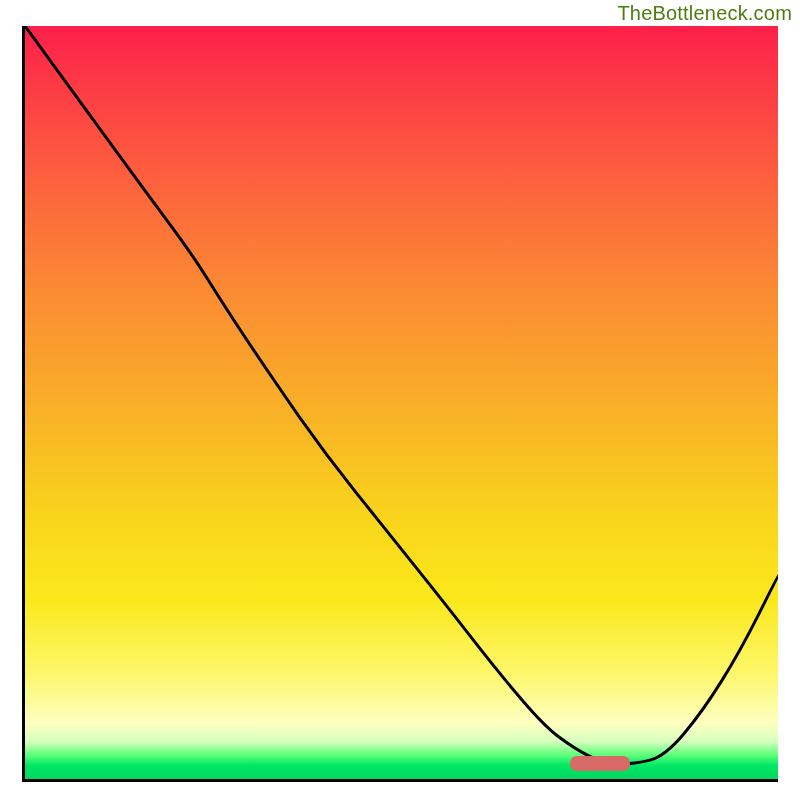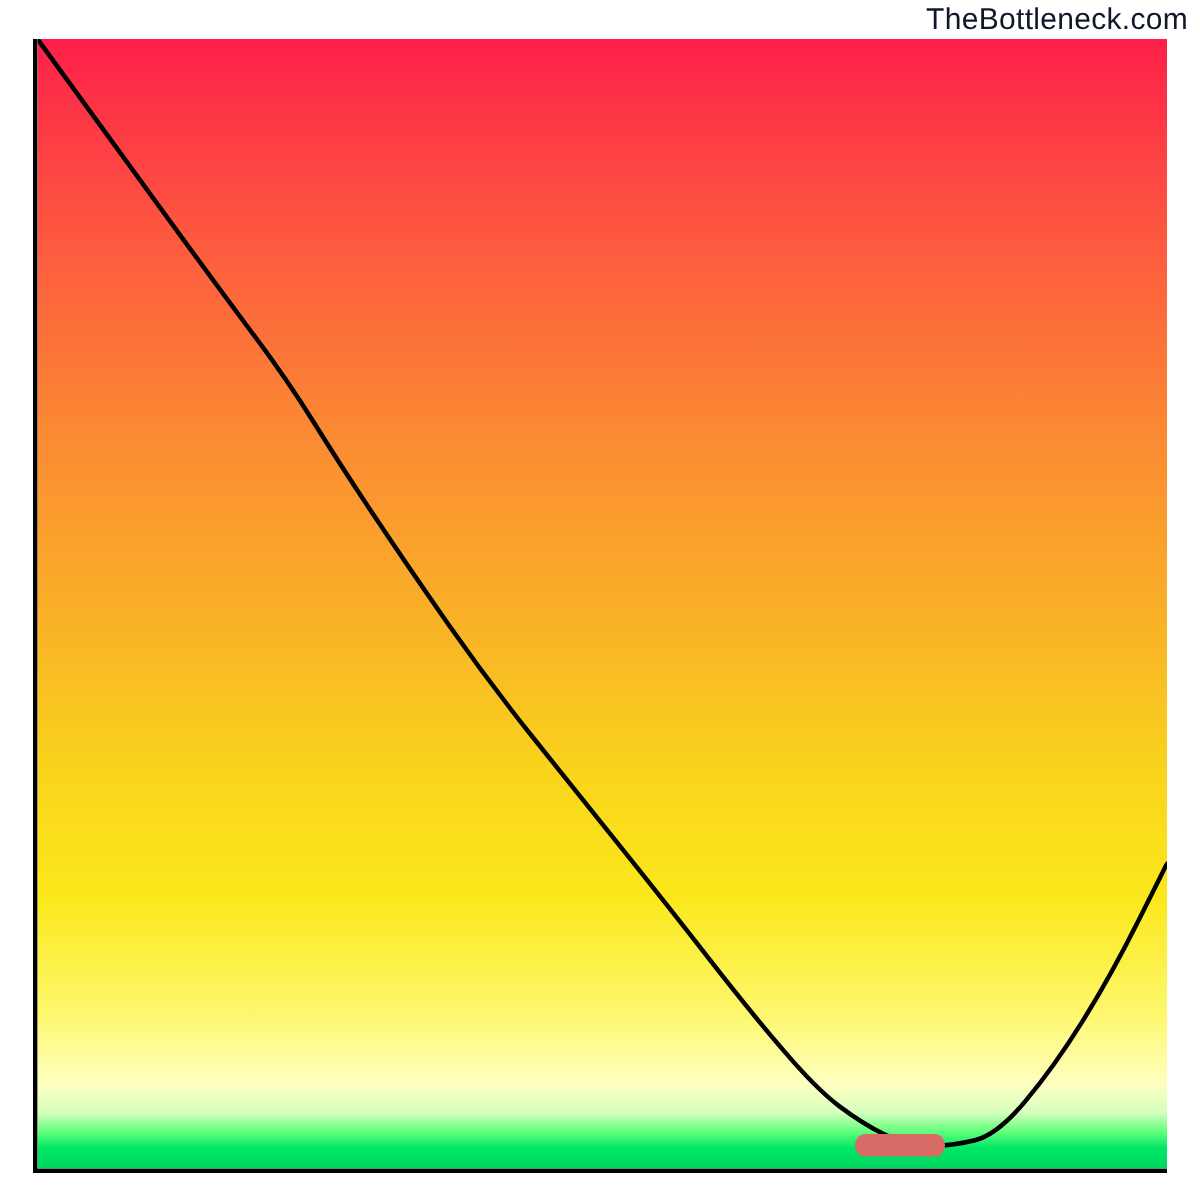--- a/index.html
+++ b/index.html
@@ -5,21 +5,21 @@
   * { margin: 0; padding: 0; box-sizing: border-box; }
   html, body { width: 800px; height: 800px; overflow: hidden; background: #fff; }
   .wrap { position: relative; width: 800px; height: 800px; }
   .attribution {
     position: absolute;
     top: 2px;
     right: 8px;
     font-family: Arial, Helvetica, sans-serif;
     font-size: 20px;
     font-weight: 500;
-    color: #0f172a;
+    color: #4d7c0f;
     letter-spacing: 0.2px;
   }
   .plot {
     position: absolute;
     left: 22px;
     top: 26px;
     width: 756px;
     height: 756px;
     border-left: 3px solid #000;
     border-bottom: 3px solid #000;

